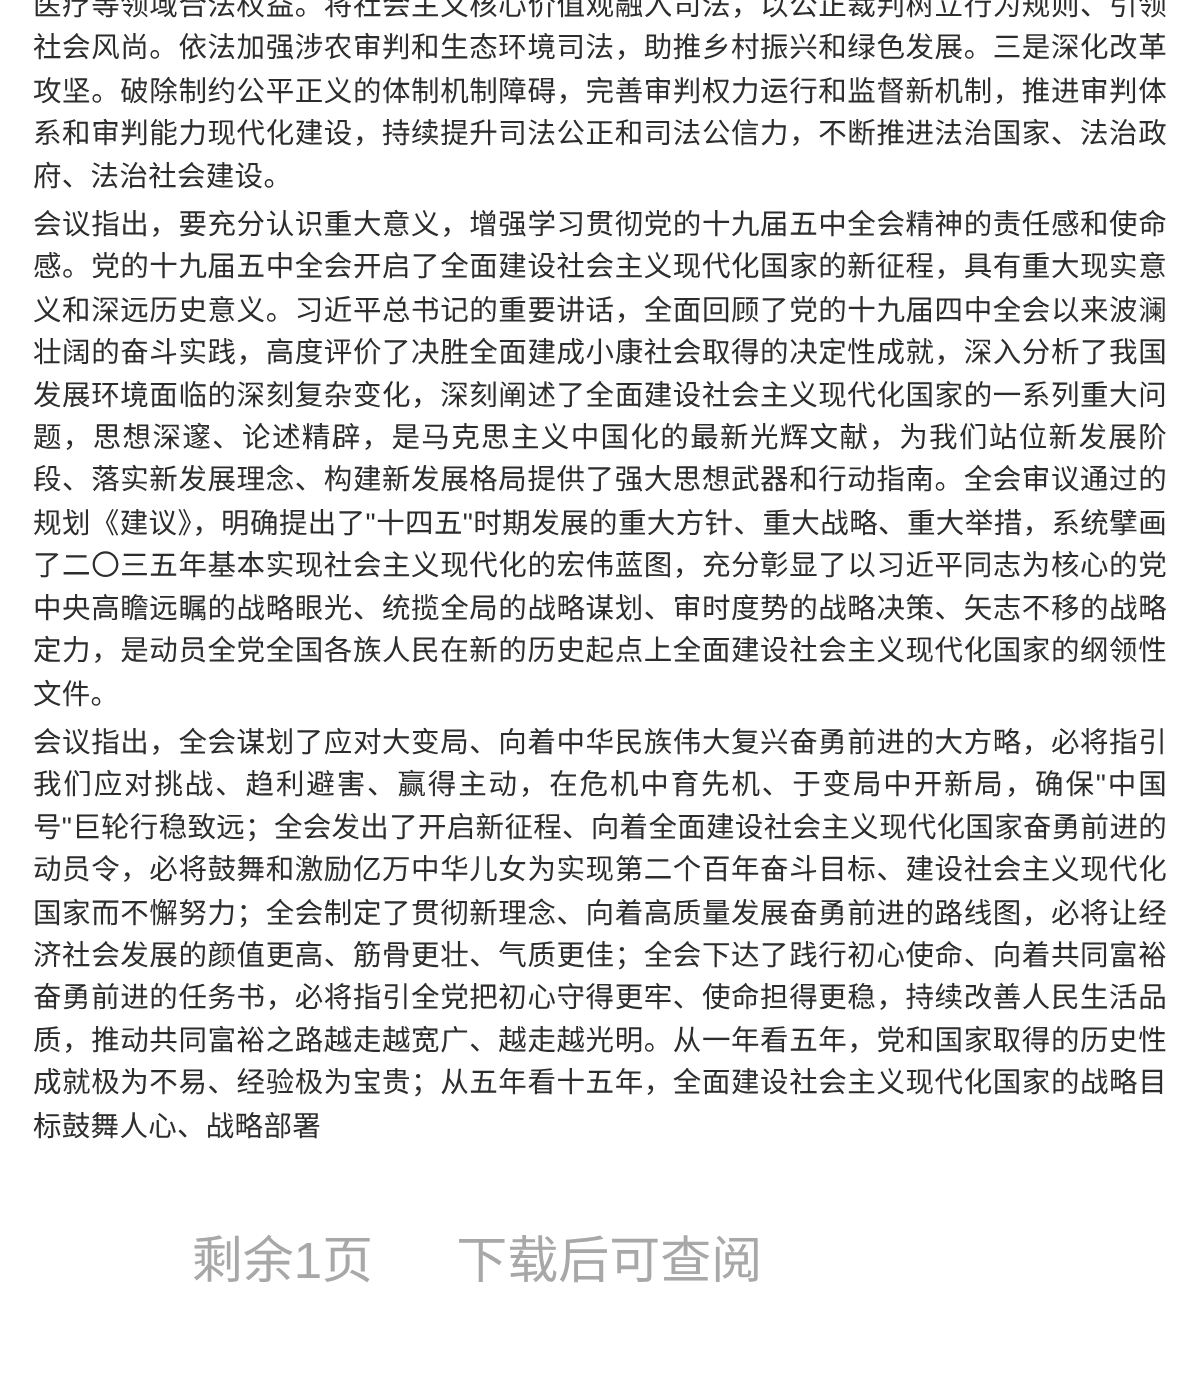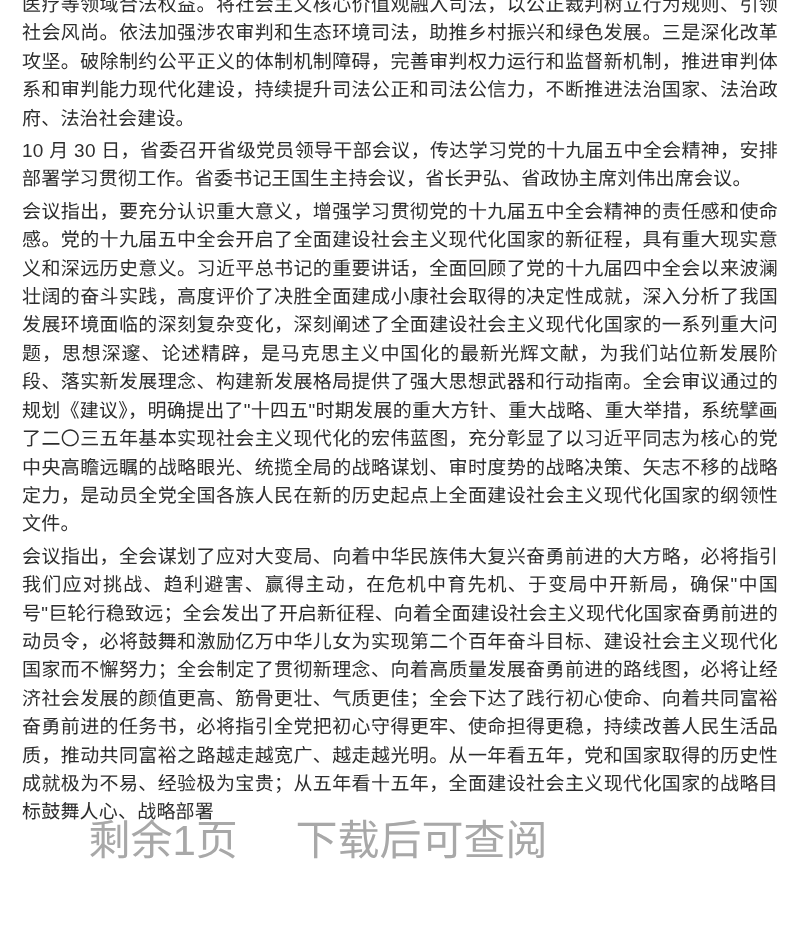--- a/index.html
+++ b/index.html
@@ -39,36 +39,35 @@
     margin: 0 0 2px 0;
     text-align: left;
   }
   .page-footer {
     position: absolute;
     left: 0;
     top: 828px;
     width: 636px;
     text-align: center;
     color: #a8a8a8;
-    font-size: 42px;
+    font-size: 34px;
     line-height: 44px;
     white-space: nowrap;
   }
   .page-footer .hint {
     margin-left: 46px;
   }
 </style>
 </head>
 <body>
 
 <div class="doc-page">
 
   <div class="doc-body">
       <p class="para body">医疗等领域合法权益。将社会主义核心价值观融入司法，以公正裁判树立行为规则、引领社会风尚。依法加强涉农审判和生态环境司法，助推乡村振兴和绿色发展。三是深化改革攻坚。破除制约公平正义的体制机制障碍，完善审判权力运行和监督新机制，推进审判体系和审判能力现代化建设，持续提升司法公正和司法公信力，不断推进法治国家、法治政府、法治社会建设。</p>
-      <p class="para body">10 月 30 日，省委召开省级党员领导干部会议，传达学习党的十九届五中全会精神，安排部署学习贯彻工作。省委书记王国生主持会议，省长尹弘、省政协主席刘伟出席会议。</p>
       <p class="para body">会议指出，要充分认识重大意义，增强学习贯彻党的十九届五中全会精神的责任感和使命感。党的十九届五中全会开启了全面建设社会主义现代化国家的新征程，具有重大现实意义和深远历史意义。习近平总书记的重要讲话，全面回顾了党的十九届四中全会以来波澜壮阔的奋斗实践，高度评价了决胜全面建成小康社会取得的决定性成就，深入分析了我国发展环境面临的深刻复杂变化，深刻阐述了全面建设社会主义现代化国家的一系列重大问题，思想深邃、论述精辟，是马克思主义中国化的最新光辉文献，为我们站位新发展阶段、落实新发展理念、构建新发展格局提供了强大思想武器和行动指南。全会审议通过的规划《建议》，明确提出了"十四五"时期发展的重大方针、重大战略、重大举措，系统擘画了二〇三五年基本实现社会主义现代化的宏伟蓝图，充分彰显了以习近平同志为核心的党中央高瞻远瞩的战略眼光、统揽全局的战略谋划、审时度势的战略决策、矢志不移的战略定力，是动员全党全国各族人民在新的历史起点上全面建设社会主义现代化国家的纲领性文件。</p>
       <p class="para body">会议指出，全会谋划了应对大变局、向着中华民族伟大复兴奋勇前进的大方略，必将指引我们应对挑战、趋利避害、赢得主动，在危机中育先机、于变局中开新局，确保"中国号"巨轮行稳致远；全会发出了开启新征程、向着全面建设社会主义现代化国家奋勇前进的动员令，必将鼓舞和激励亿万中华儿女为实现第二个百年奋斗目标、建设社会主义现代化国家而不懈努力；全会制定了贯彻新理念、向着高质量发展奋勇前进的路线图，必将让经济社会发展的颜值更高、筋骨更壮、气质更佳；全会下达了践行初心使命、向着共同富裕奋勇前进的任务书，必将指引全党把初心守得更牢、使命担得更稳，持续改善人民生活品质，推动共同富裕之路越走越宽广、越走越光明。从一年看五年，党和国家取得的历史性成就极为不易、经验极为宝贵；从五年看十五年，全面建设社会主义现代化国家的战略目标鼓舞人心、战略部署</p>
     </div>
 
   <div class="page-footer">
     <span class="remaining">剩余1页</span>
     <span class="hint">下载后可查阅</span>
   </div>
 
 </div>

